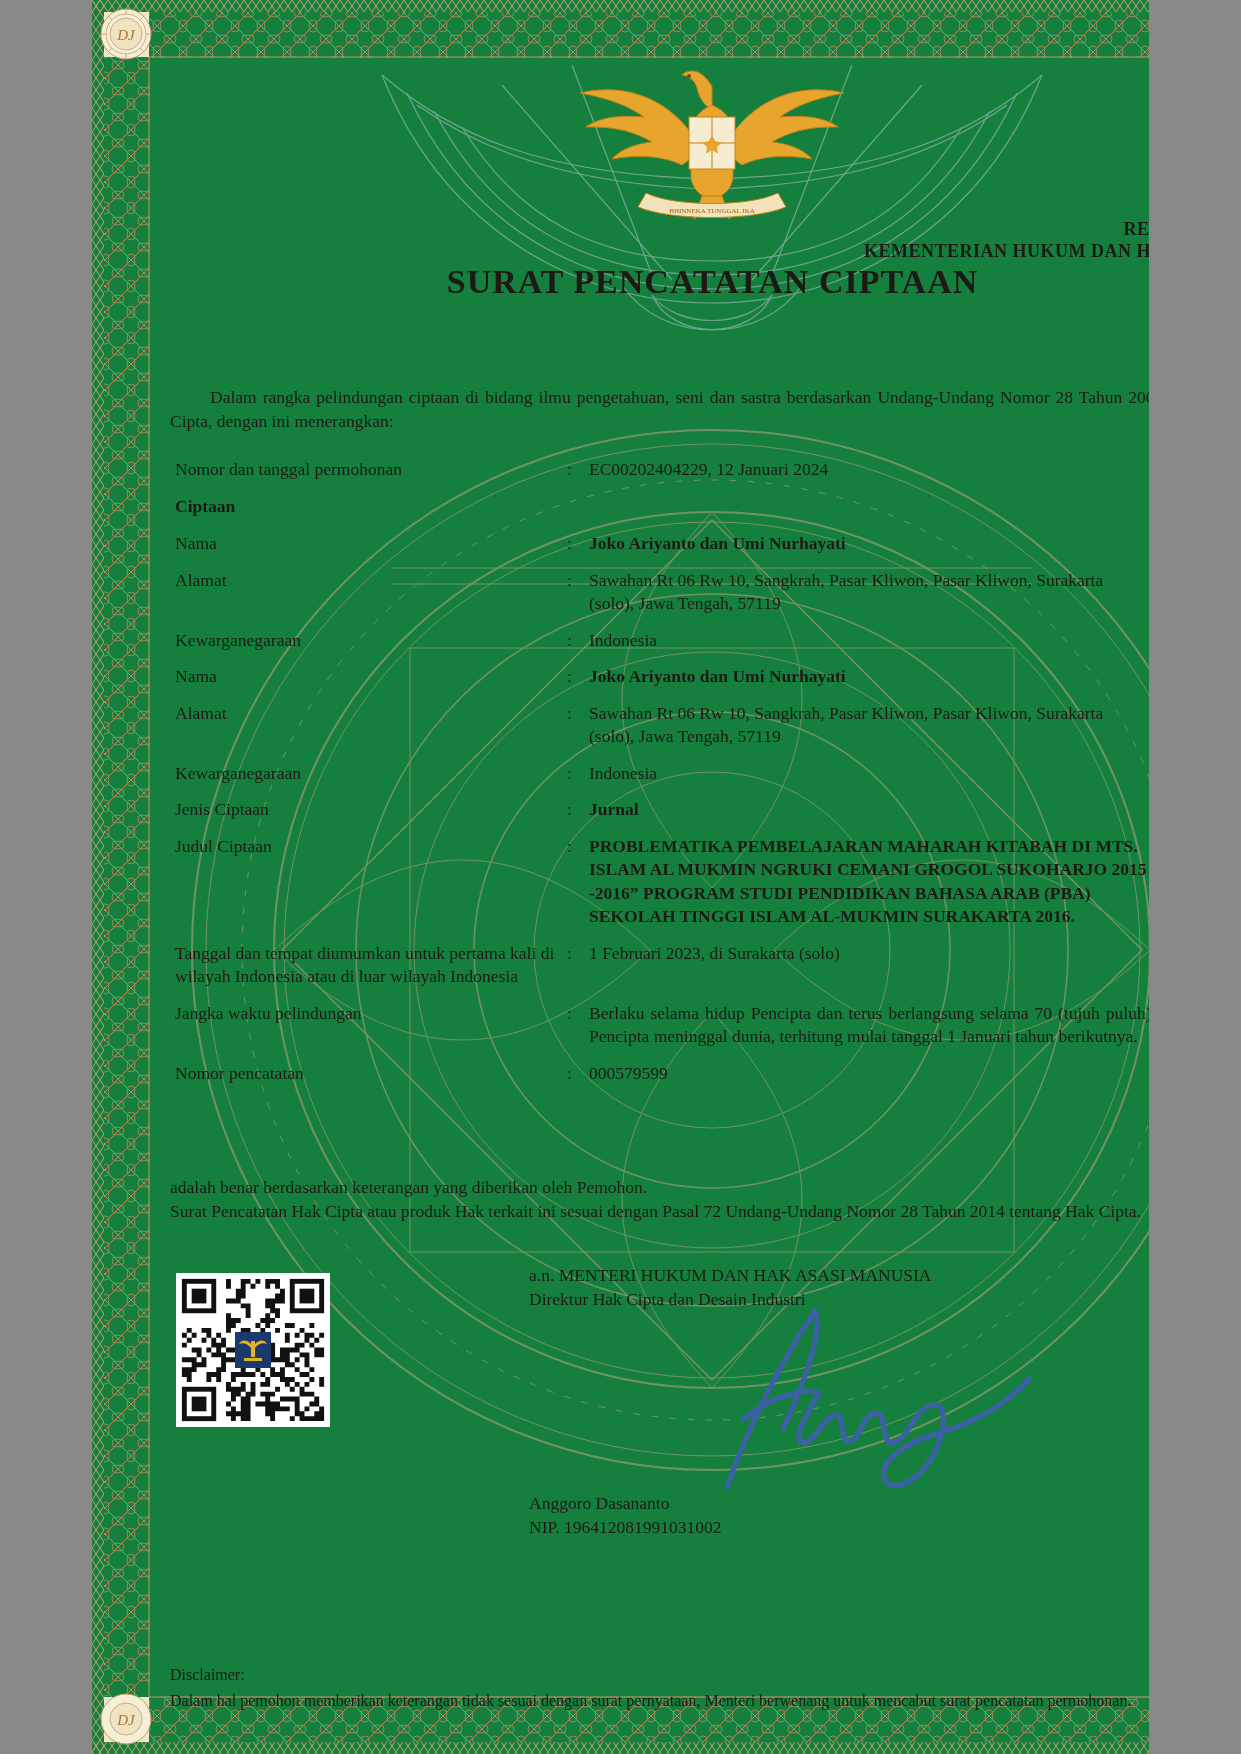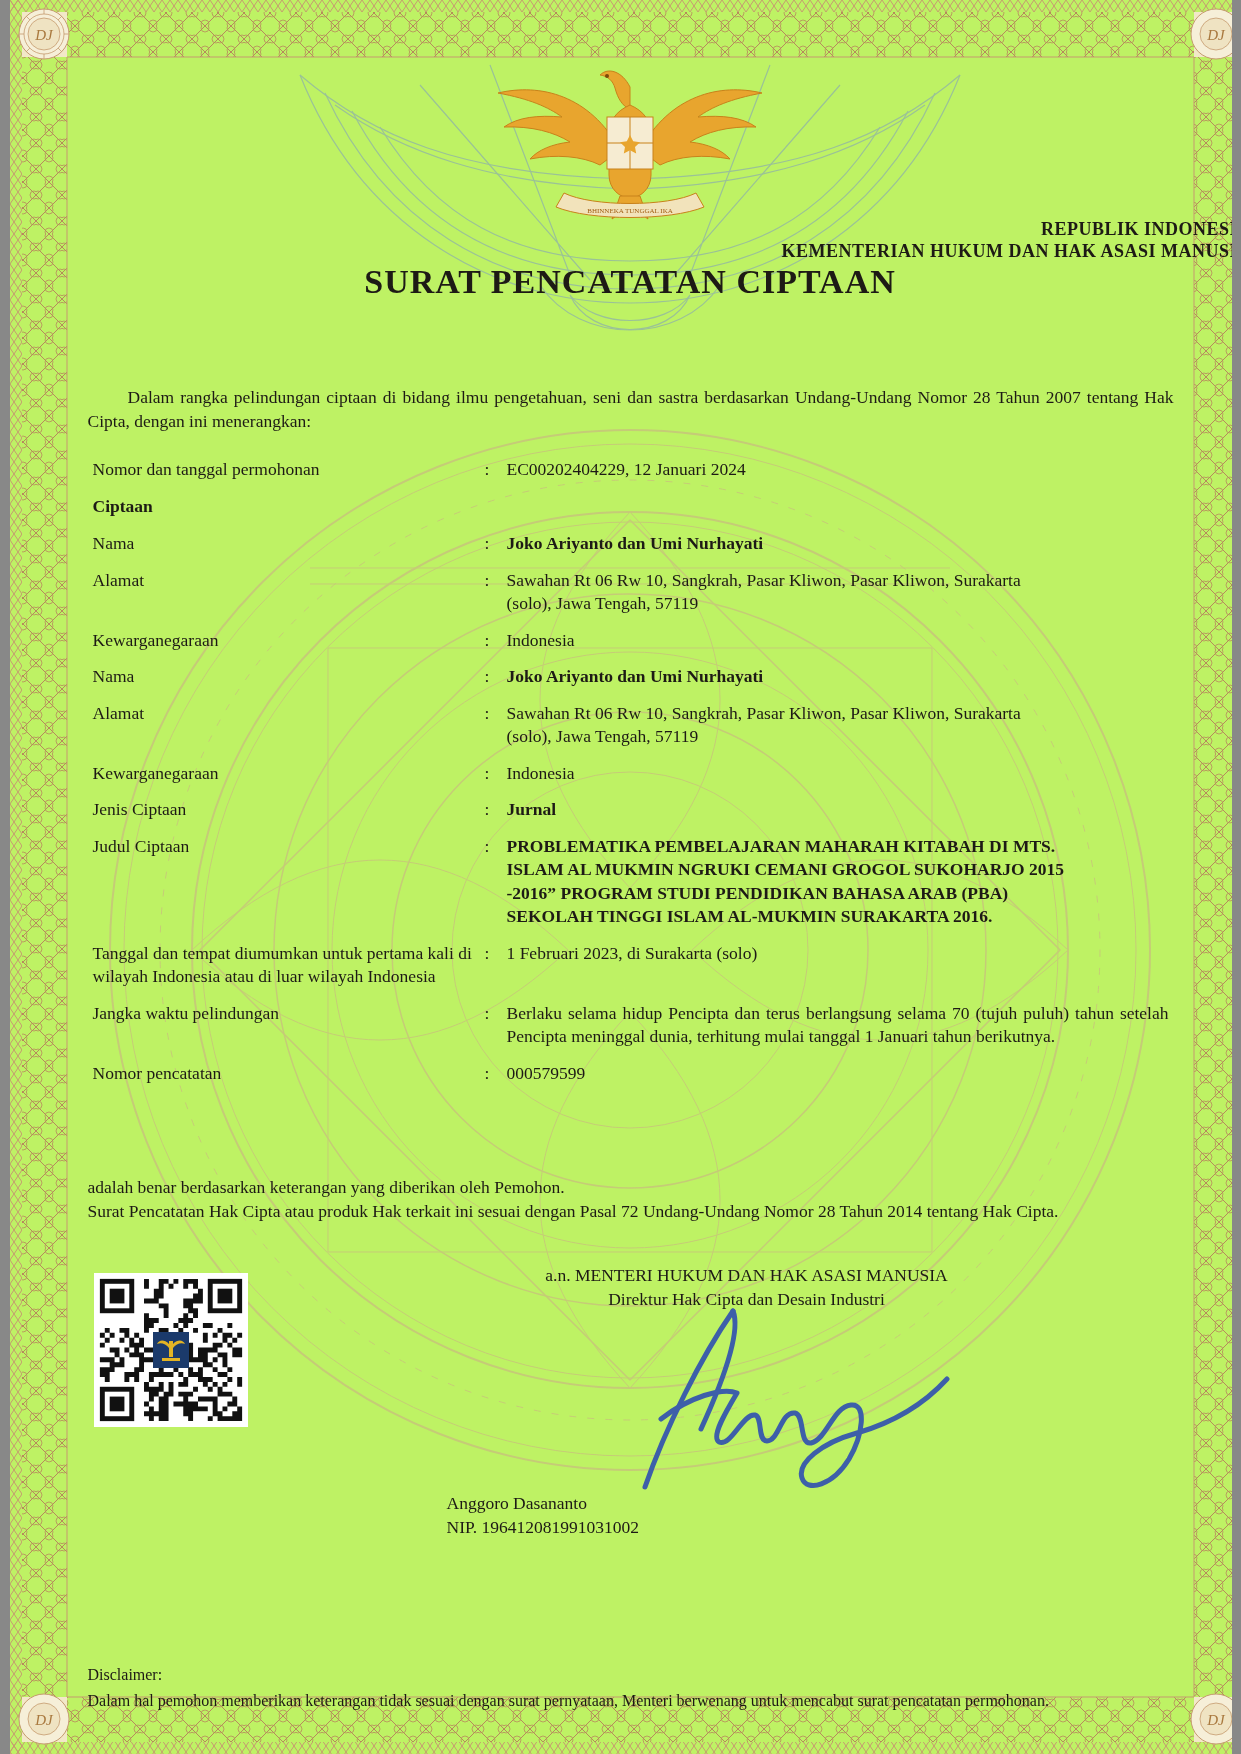--- a/index.html
+++ b/index.html
@@ -1,18 +1,18 @@
 <!DOCTYPE html>
 <html><head>
 <meta charset="utf-8">
 <style>
   html,body{margin:0;padding:0;background:#888;}
   .page{
-    position:relative;width:1222px;height:1754px;margin:0 auto;
-    background:#bef264;overflow:hidden;
+    position:relative;width:1057px;height:1754px;margin:0 auto;
+    background:#15803d;overflow:hidden;
     font-family:"Liberation Serif","DejaVu Serif",serif;color:#1d1a15;
   }
   svg.layer{position:absolute;pointer-events:none;}
   
   .hdr-line{position:absolute;left:0;width:1241px;text-align:right;font-weight:bold;}
   .hdr-country{top:219px;font-size:18px;letter-spacing:.5px;}
   .hdr-ministry{top:241px;font-size:18px;letter-spacing:.5px;}
   .doc-title{position:absolute;top:263px;left:0;width:1241px;text-align:center;
     font-size:34px;font-weight:bold;letter-spacing:1px;}
   
@@ -23,21 +23,21 @@
   .row{display:flex;margin-bottom:13px;}
   .label{width:392px;flex:none;}
   .colon{width:22px;flex:none;text-align:left;}
   .value{width:560px;}
   .value.wide{width:662px;text-align:justify;}
   .bold{font-weight:bold;}
   .section{font-weight:bold;margin:6px 0 14px 0;}
   
   .closing{position:absolute;top:1176px;left:78px;width:1086px;font-size:17.5px;line-height:23.5px;}
   
-  .sig-head{position:absolute;top:1264px;left:437px;width:600px;text-align:center;font-size:17.5px;line-height:23.5px;}
+  .sig-head{position:absolute;top:1264px;left:437px;width:600px;font-size:17.5px;line-height:23.5px;}
   .sig-scrawl{position:absolute;left:595px;top:1295px;}
   .sig-name{position:absolute;top:1492px;left:437px;width:600px;text-align:left;font-size:17.5px;line-height:23.5px;}
   
   .qr-box{position:absolute;left:84px;top:1273px;width:154px;height:154px;background:#ffffff;}
   .qr-box svg{position:absolute;left:0;top:0;}
   .qr-logo{position:absolute;left:59px;top:59px;width:36px;height:36px;background:#1b3a6b;}
   
   .disclaimer{position:absolute;left:78px;top:1662px;width:1090px;font-size:16px;line-height:26px;}
 </style>
 </head>

